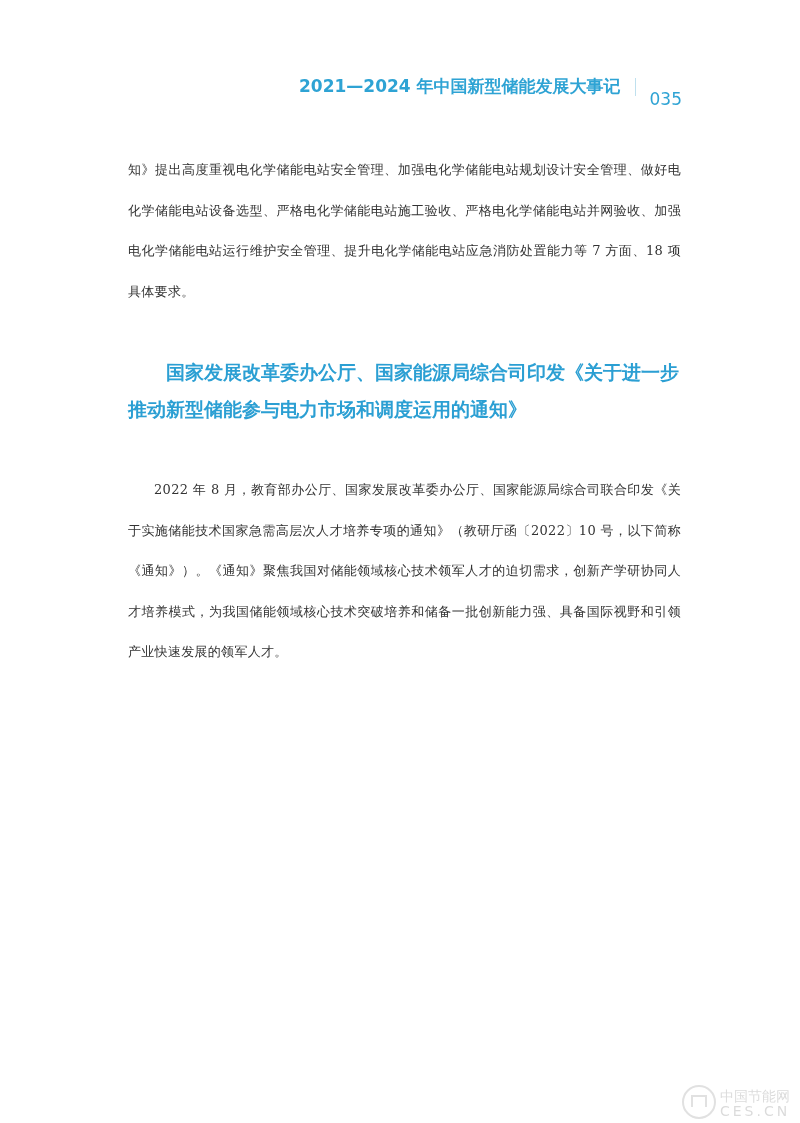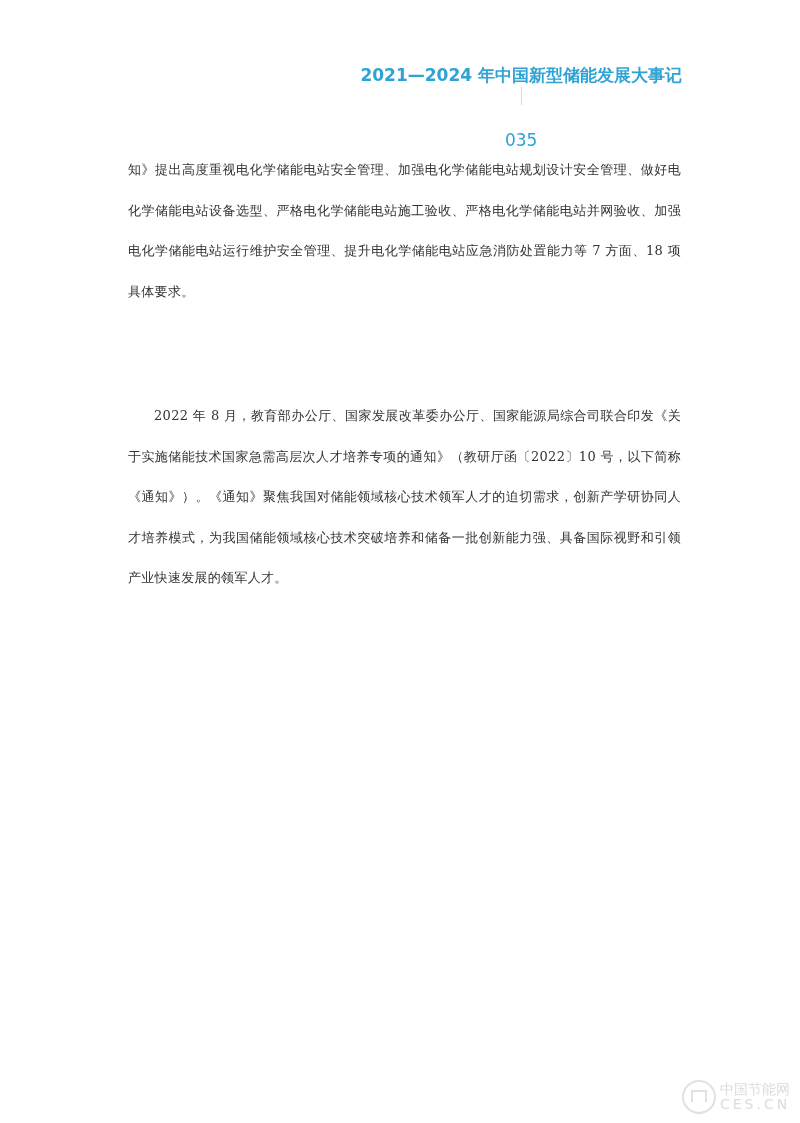--- a/index.html
+++ b/index.html
@@ -4,38 +4,38 @@
 <style>
   html, body { margin: 0; padding: 0; }
   body {
     width: 800px; height: 1123px; background: #ffffff; position: relative; overflow: hidden;
     font-family: "DejaVu Serif", "Liberation Serif", serif;
   }
   .running-head {
     position: absolute; top: 64px; right: 118px;
     font-family: "DejaVu Sans", "Liberation Sans", sans-serif;
     font-size: 17px; font-weight: bold; color: #2ea3d4; letter-spacing: 0px;
-    display: flex; align-items: center; white-space: nowrap; flex-direction: column;
+    display: flex; align-items: center; white-space: nowrap;
   }
   .running-head .sep { display: inline-block; width: 1px; height: 18px; background: #bfe0ee; margin: 0 14px; }
   .running-head .pno { font-weight: normal; margin-top: 25px; }
   .content { position: absolute; left: 128px; top: 150px; width: 553px; }
   .para {
     font-size: 13px; line-height: 40.5px; color: #333333; margin: 0;
     text-align: justify; text-align-last: left; letter-spacing: 0.3px;
   }
   .para.indent { text-indent: 2em; }
   .heading {
     font-family: "DejaVu Sans", "Liberation Sans", sans-serif;
     font-size: 19px; font-weight: bold; color: #2b9fd3; line-height: 37px;
     margin: 0; text-indent: 2em; letter-spacing: 0px;
   }
   .watermark {
     position: absolute; right: 8px; bottom: 4px; width: 110px; height: 44px;
-    opacity: 0.35; display: flex; align-items: center;
+    opacity: 0.35; display: flex; align-items: flex-end;
     font-family: "DejaVu Sans", "Liberation Sans", sans-serif; color: #999;
   }
   .watermark .logo { width: 30px; height: 30px; border: 2px solid #aaa; border-radius: 50%; margin-right: 4px; position: relative; }
   .watermark .logo::after { content: ""; position: absolute; left: 7px; top: 8px; width: 12px; height: 10px; border: 2px solid #aaa; border-bottom: none; }
   .watermark .wm-text { display: flex; flex-direction: column; line-height: 15px; }
   .watermark .wm-cn { font-size: 14px; }
   .watermark .wm-en { font-size: 14px; letter-spacing: 3px; }
 </style>
 </head>
 <body>
@@ -43,20 +43,21 @@
 <div class="running-head">
   <span>2021—2024 年中国新型储能发展大事记</span>
   <span class="sep"></span>
   <span class="pno">035</span>
 </div>
 
 <div class="content">
   <p class="para">知》提出高度重视电化学储能电站安全管理、加强电化学储能电站规划设计安全管理、做好电化学储能电站设备选型、严格电化学储能电站施工验收、严格电化学储能电站并网验收、加强电化学储能电站运行维护安全管理、提升电化学储能电站应急消防处置能力等 7 方面、18 项具体要求。</p>
 
   <div style="height:42px"></div>
+  <h2 class="heading">国家发展改革委办公厅、国家能源局综合司印发《关于进一步推动新型储能参与电力市场和调度运用的通知》</h2>
 
   <div style="height:42px"></div>
   <p class="para indent">2022 年 8 月，教育部办公厅、国家发展改革委办公厅、国家能源局综合司联合印发《关于实施储能技术国家急需高层次人才培养专项的通知》（教研厅函〔2022〕10 号，以下简称《通知》）。《通知》聚焦我国对储能领域核心技术领军人才的迫切需求，创新产学研协同人才培养模式，为我国储能领域核心技术突破培养和储备一批创新能力强、具备国际视野和引领产业快速发展的领军人才。</p>
 </div>
 
 <div class="watermark">
   <div class="logo"></div>
   <div class="wm-text">
     <span class="wm-cn">中国节能网</span>
     <span class="wm-en">CES.CN</span>

